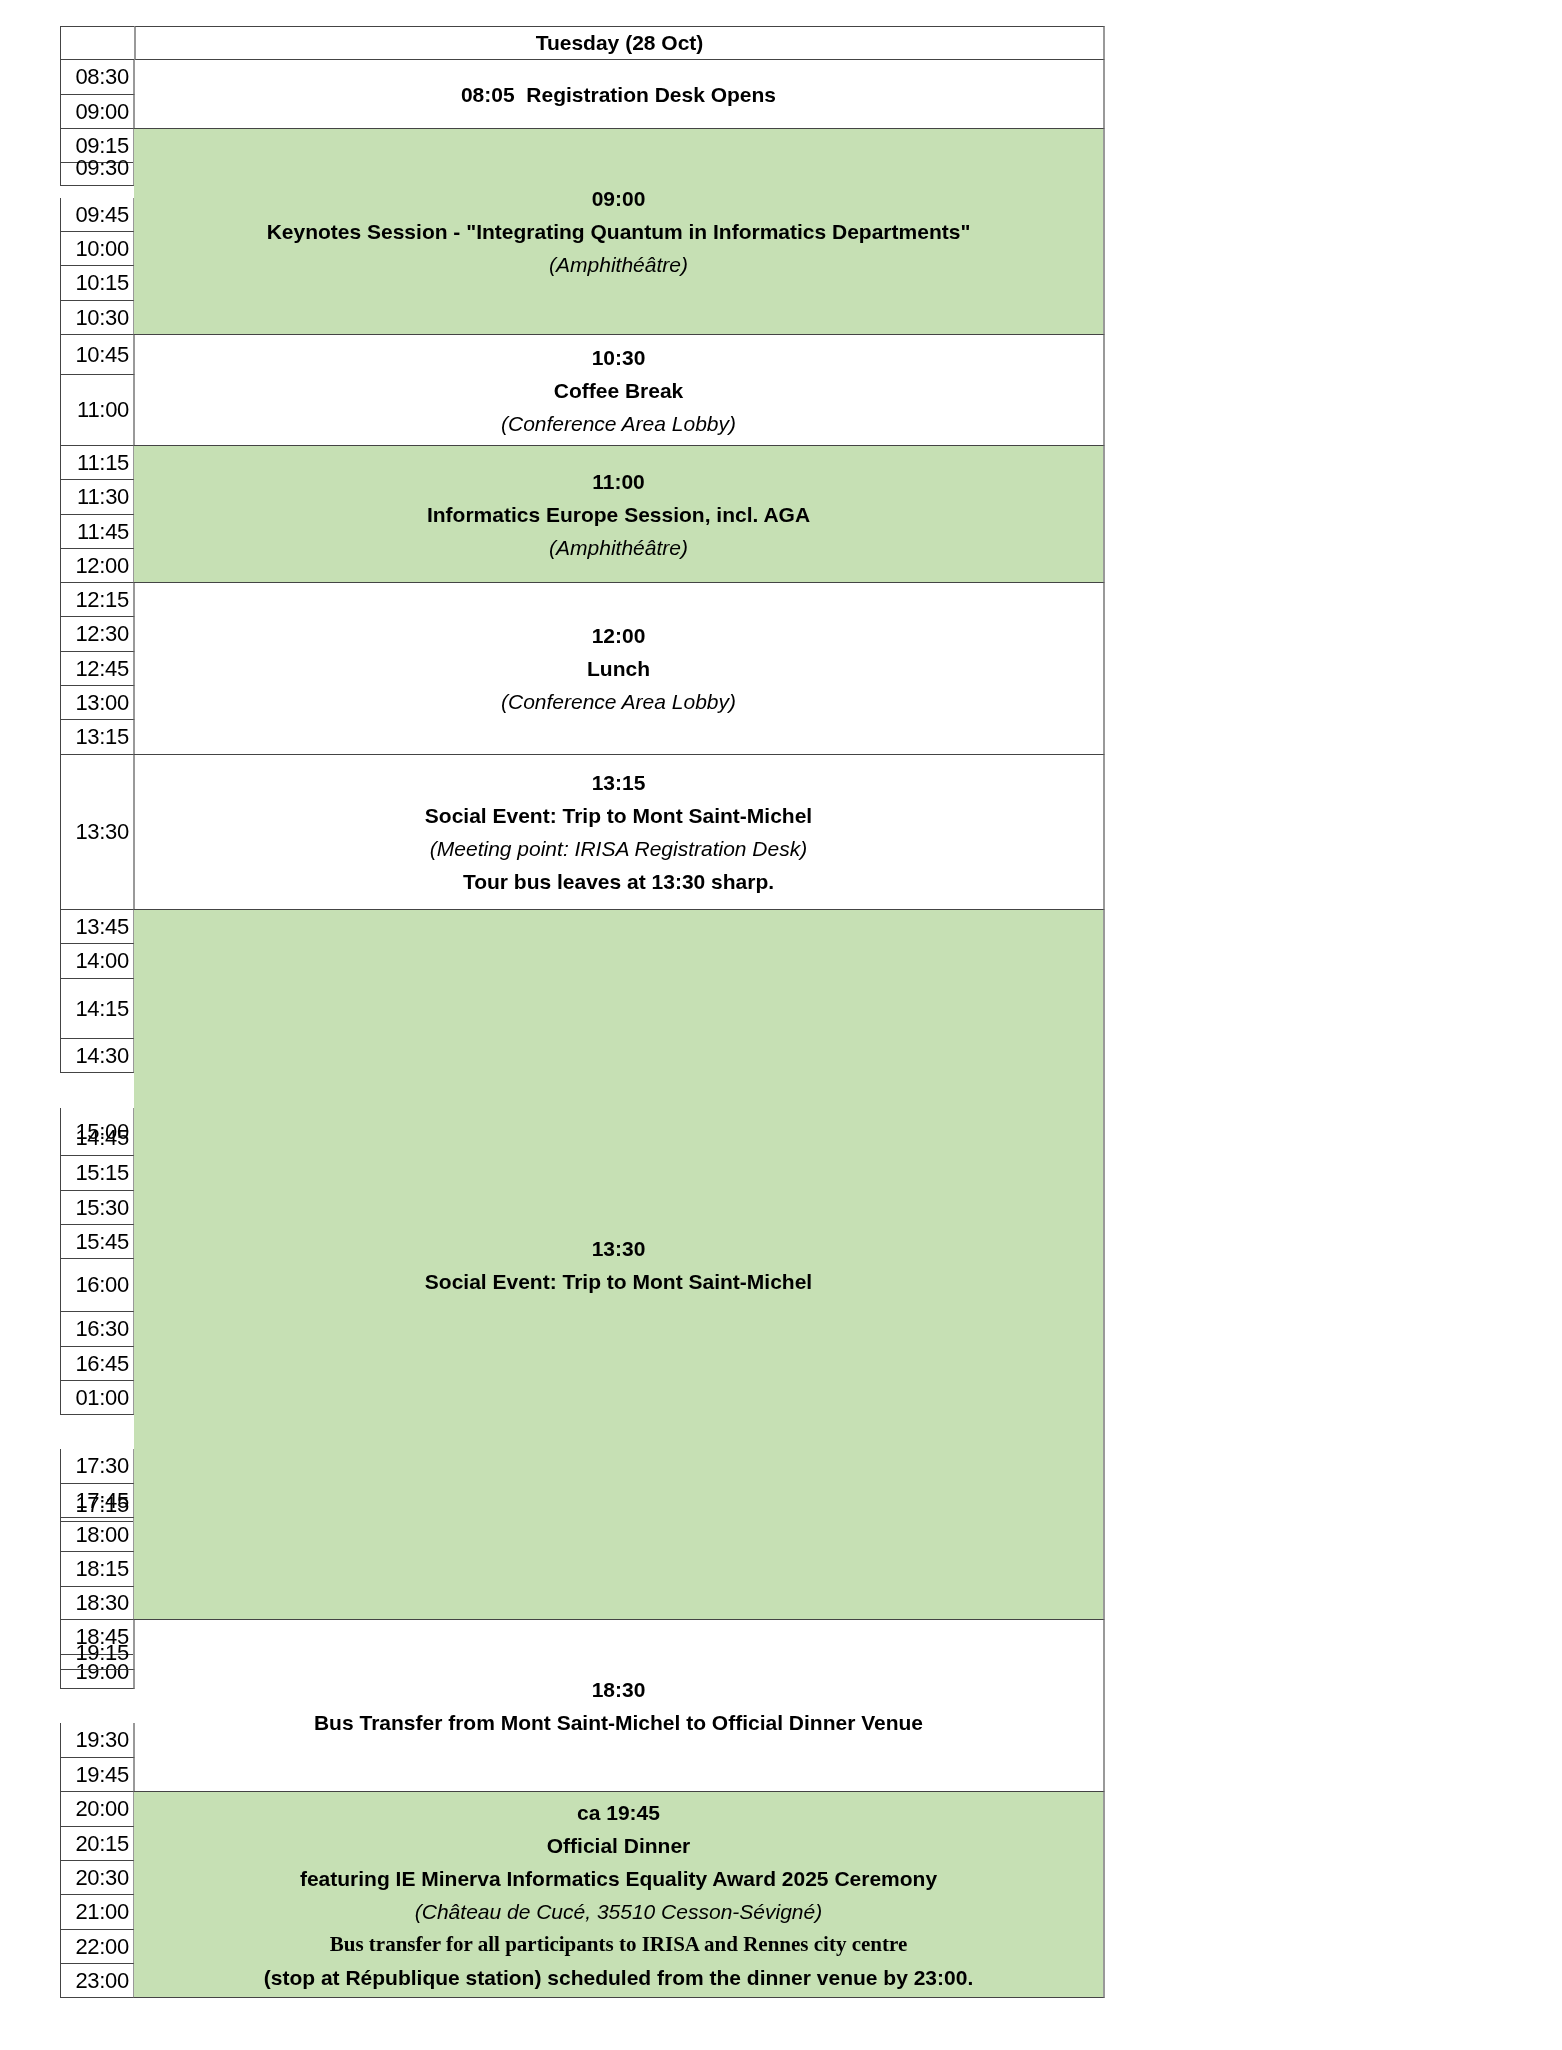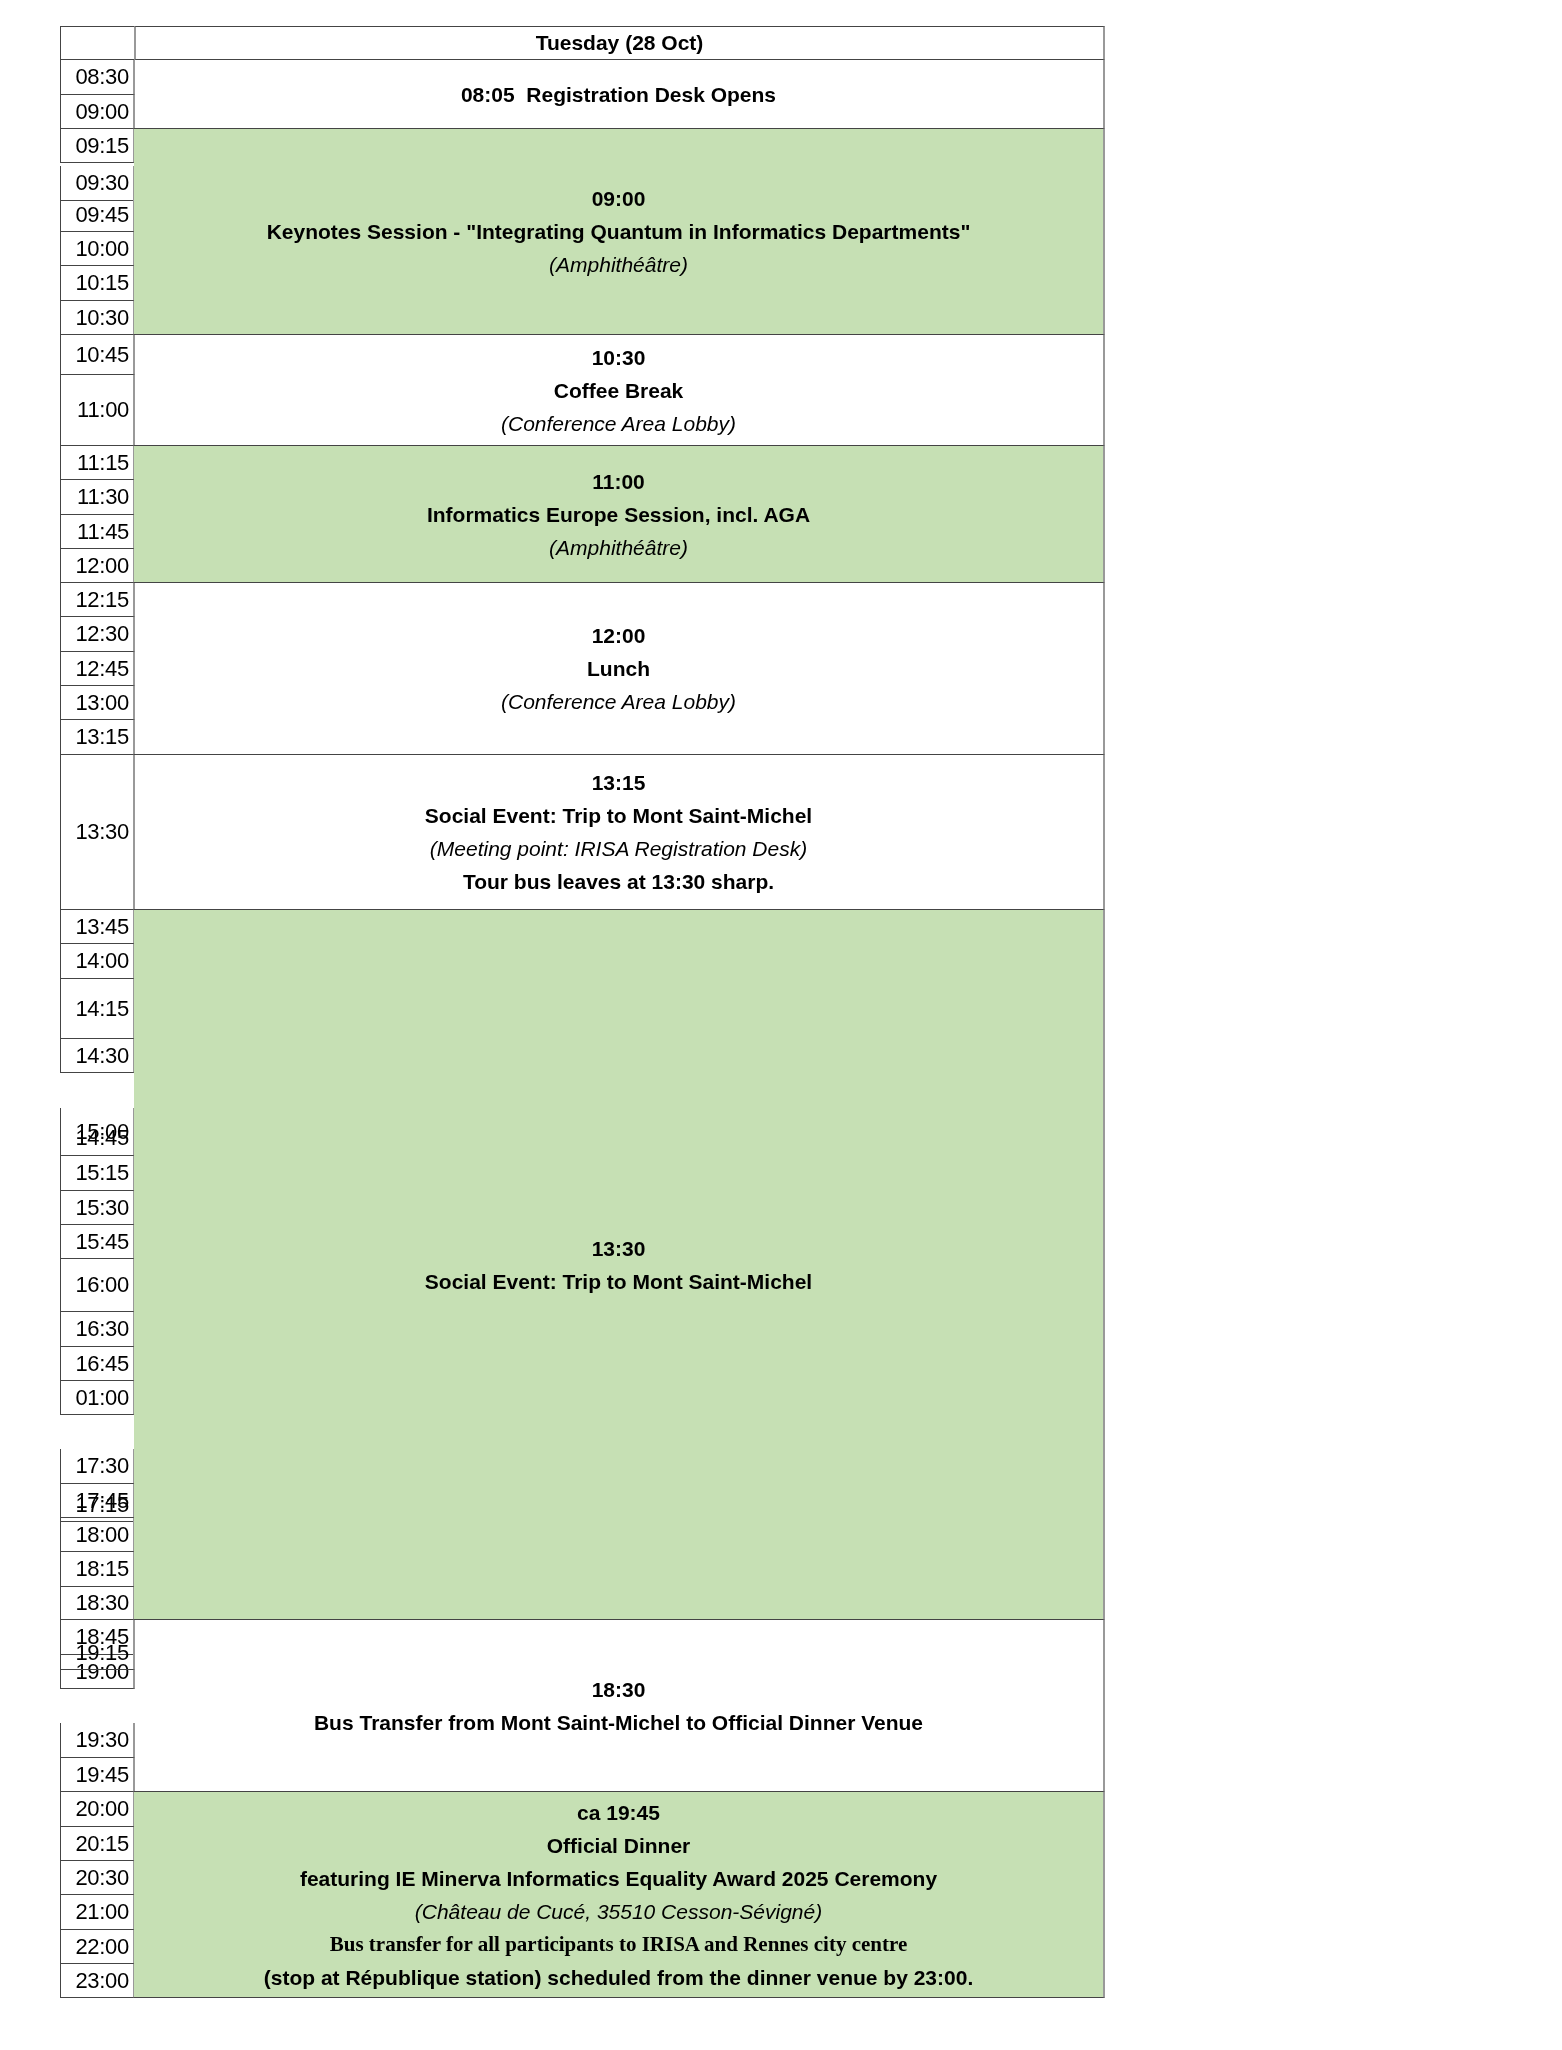--- a/index.html
+++ b/index.html
@@ -26,21 +26,21 @@
 </head>
 <body>
 
 <div id="schedule">
   <div class="cell corner"></div>
   <div class="cell hdr">Tuesday (28 Oct)</div>
   <div id="time-col">
       <div class="cell time" style="top: 34px; height: 35px;">08:30</div>
       <div class="cell time" style="top: 69px; height: 34px;">09:00</div>
       <div class="cell time" style="top: 103px; height: 34px;">09:15</div>
-      <div class="cell time" style="top: 140px; height: 35px; padding-left: 32px;">09:30</div>
+      <div class="cell time" style="top: 125px; height: 35px; padding-left: 32px;">09:30</div>
       <div class="cell time" style="top: 172px; height: 34px;">09:45</div>
       <div class="cell time" style="top: 206px; height: 34px;">10:00</div>
       <div class="cell time" style="top: 240px; height: 35px;">10:15</div>
       <div class="cell time" style="top: 275px; height: 34px;">10:30</div>
       <div class="cell time" style="top: 309px; height: 40px;">10:45</div>
       <div class="cell time" style="top: 349px; height: 71px;">11:00</div>
       <div class="cell time" style="top: 420px; height: 34px;">11:15</div>
       <div class="cell time" style="top: 454px; height: 35px;">11:30</div>
       <div class="cell time" style="top: 489px; height: 34px;">11:45</div>
       <div class="cell time" style="top: 523px; height: 34px;">12:00</div>

